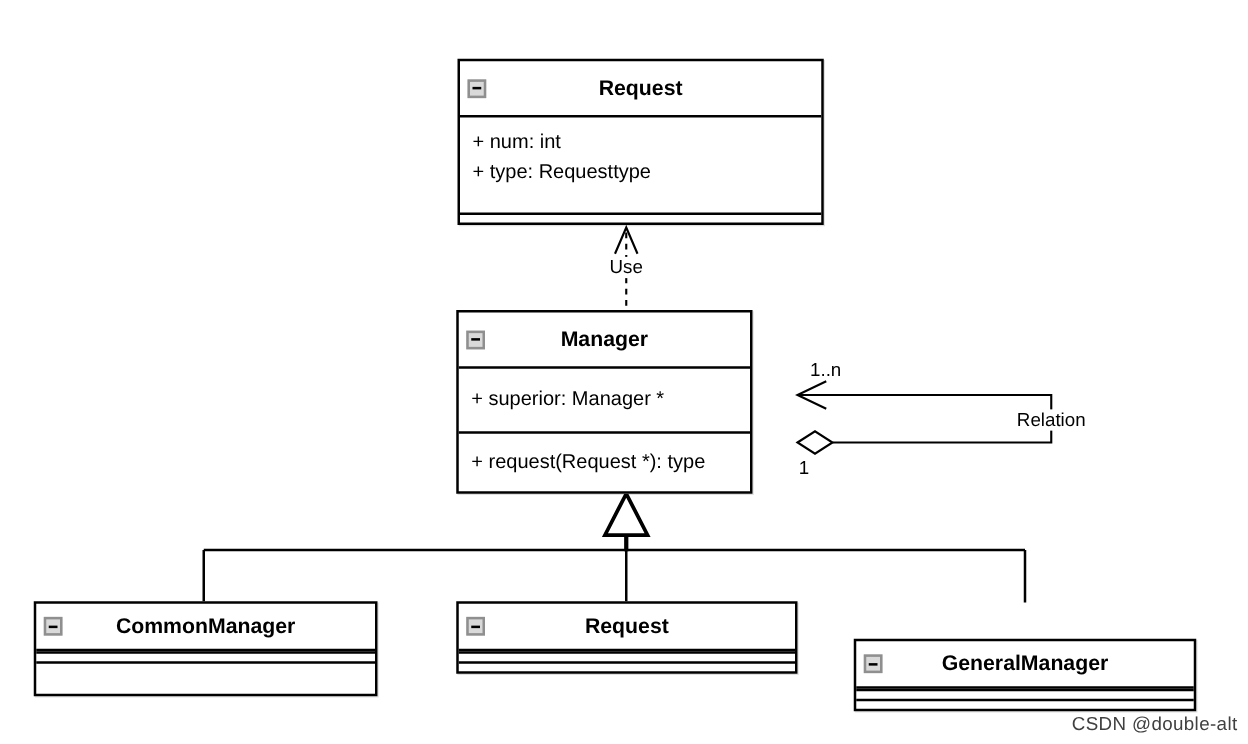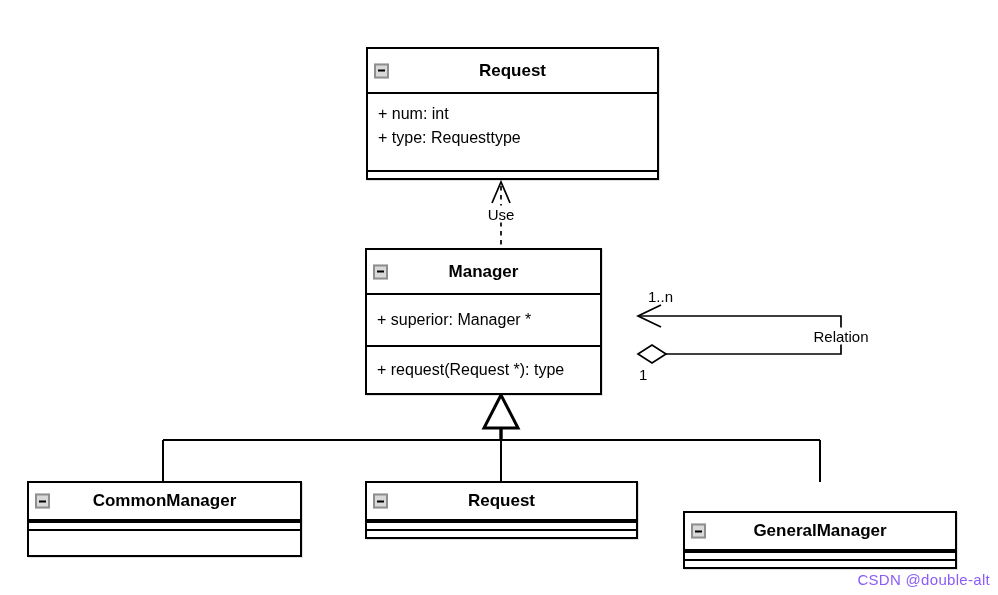--- a/index.html
+++ b/index.html
@@ -130,14 +130,14 @@
   </div>
 
   <div class="edge-label white-bg center-anchor" style="left:501px;top:214px;">Use</div>
 
   <div class="edge-label" style="left:648px;top:288px;text-align:right;">1..n</div>
 
   <div class="edge-label white-bg center-anchor" style="left:841px;top:336px;">Relation</div>
 
   <div class="edge-label" style="left:639px;top:366px;">1</div>
 
-  <div class="watermark" style="color:#8b5cf6;">CSDN @double-alt</div>
+  <div class="watermark" style="color:#404040;">CSDN @double-alt</div>
 </div>
 
 </body></html>

